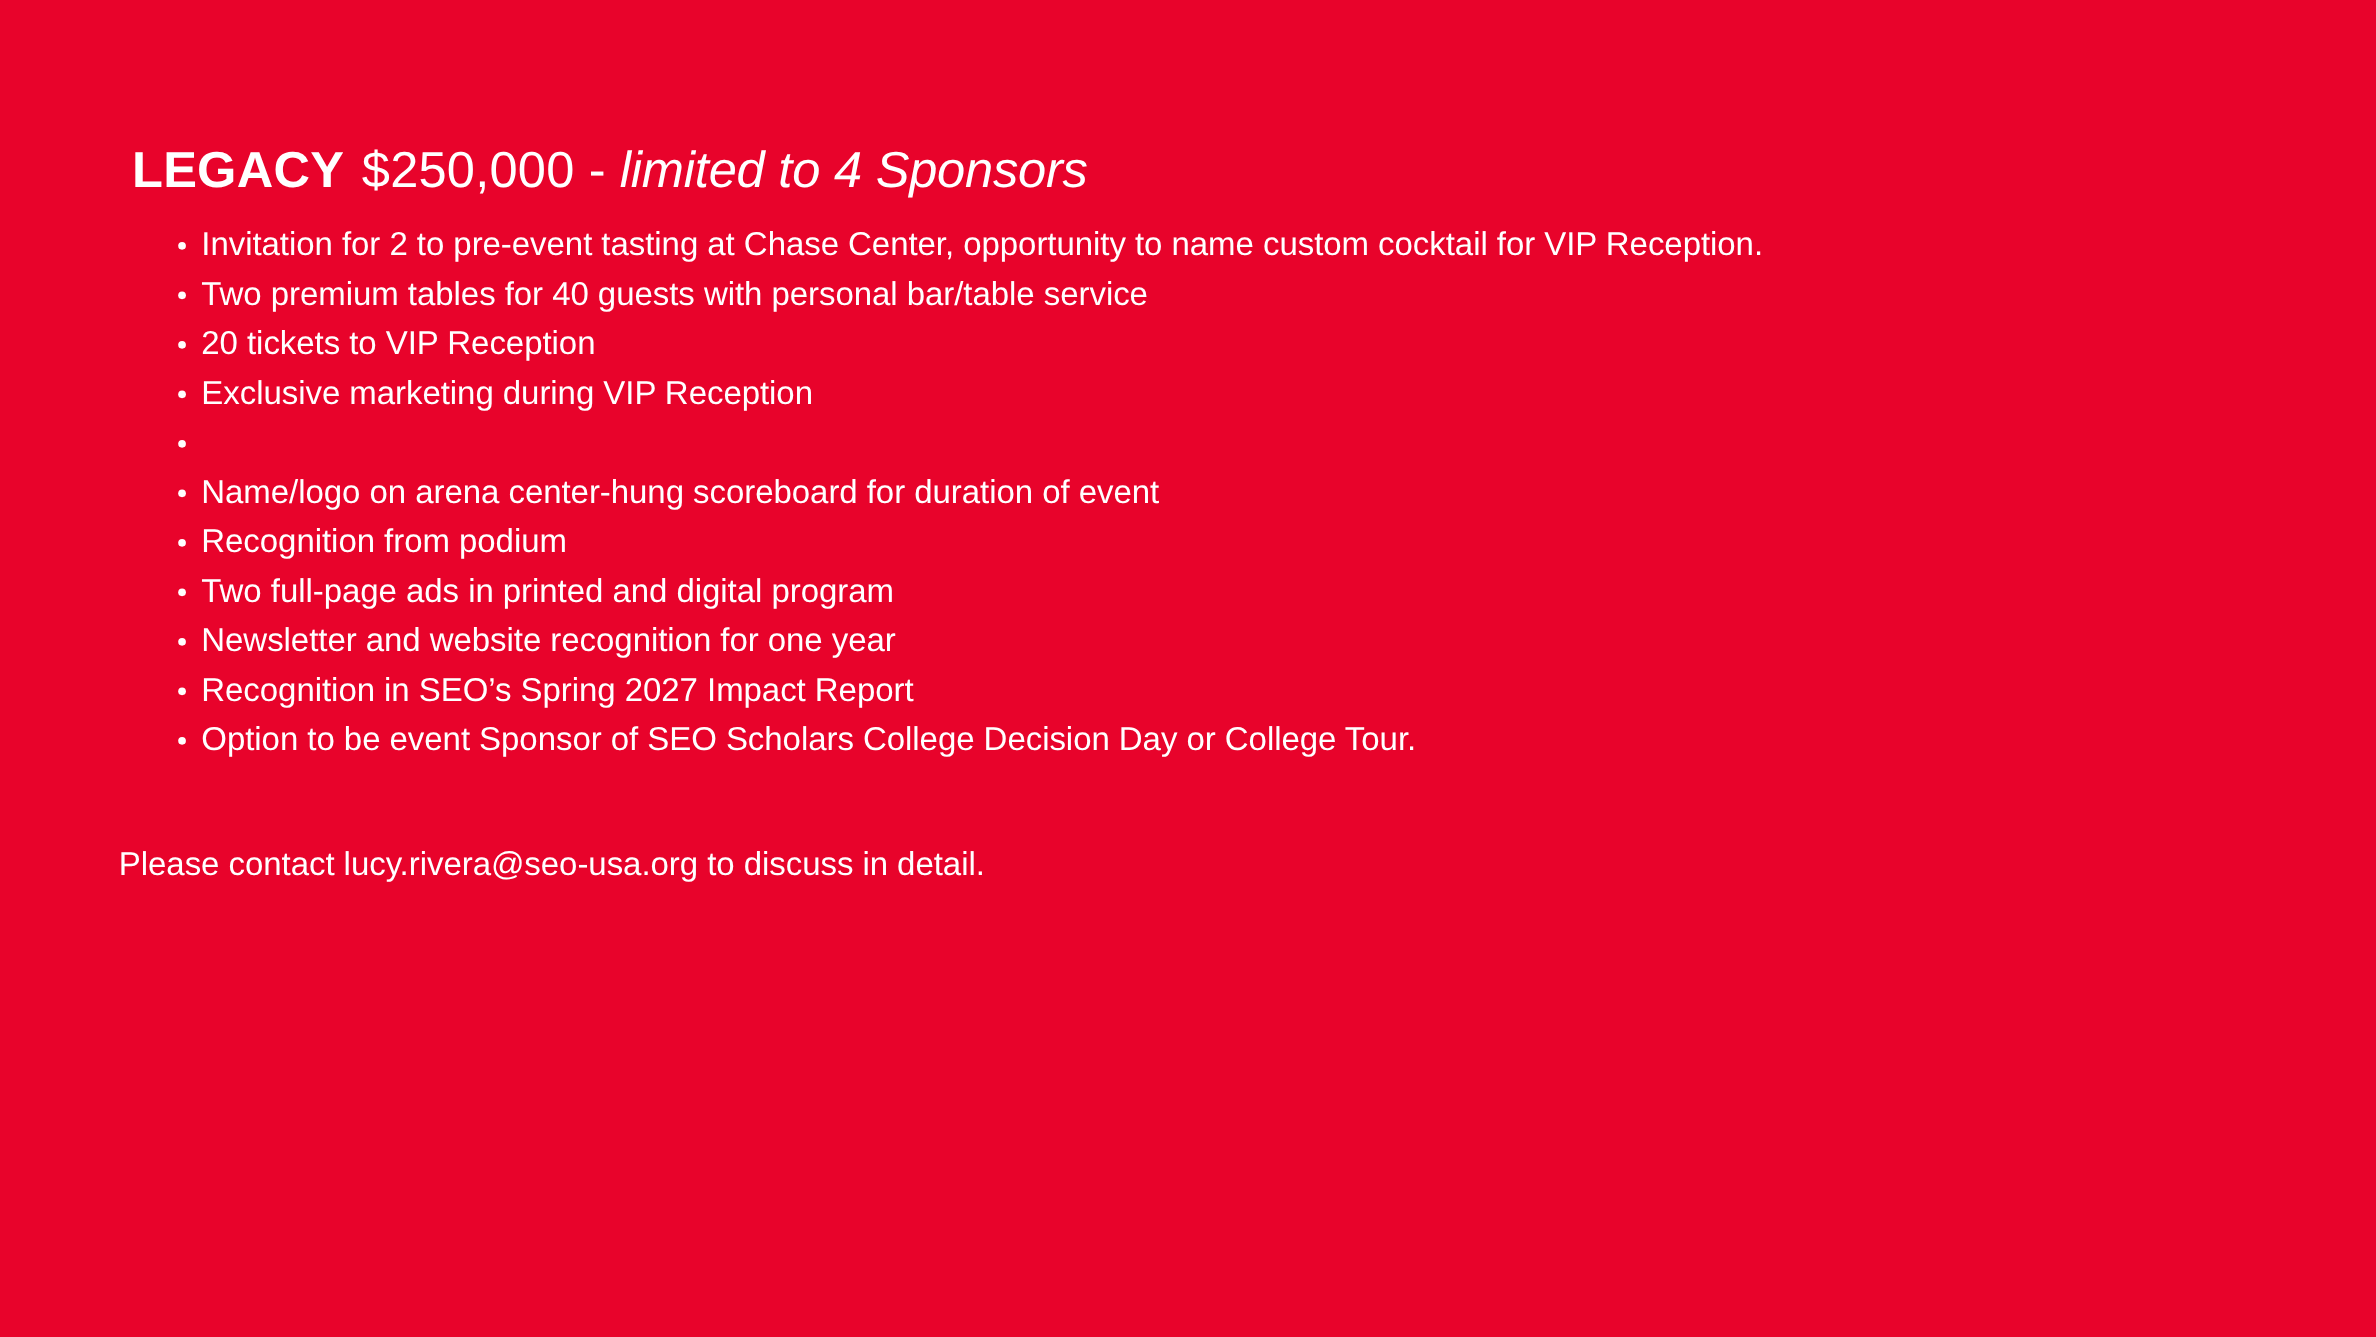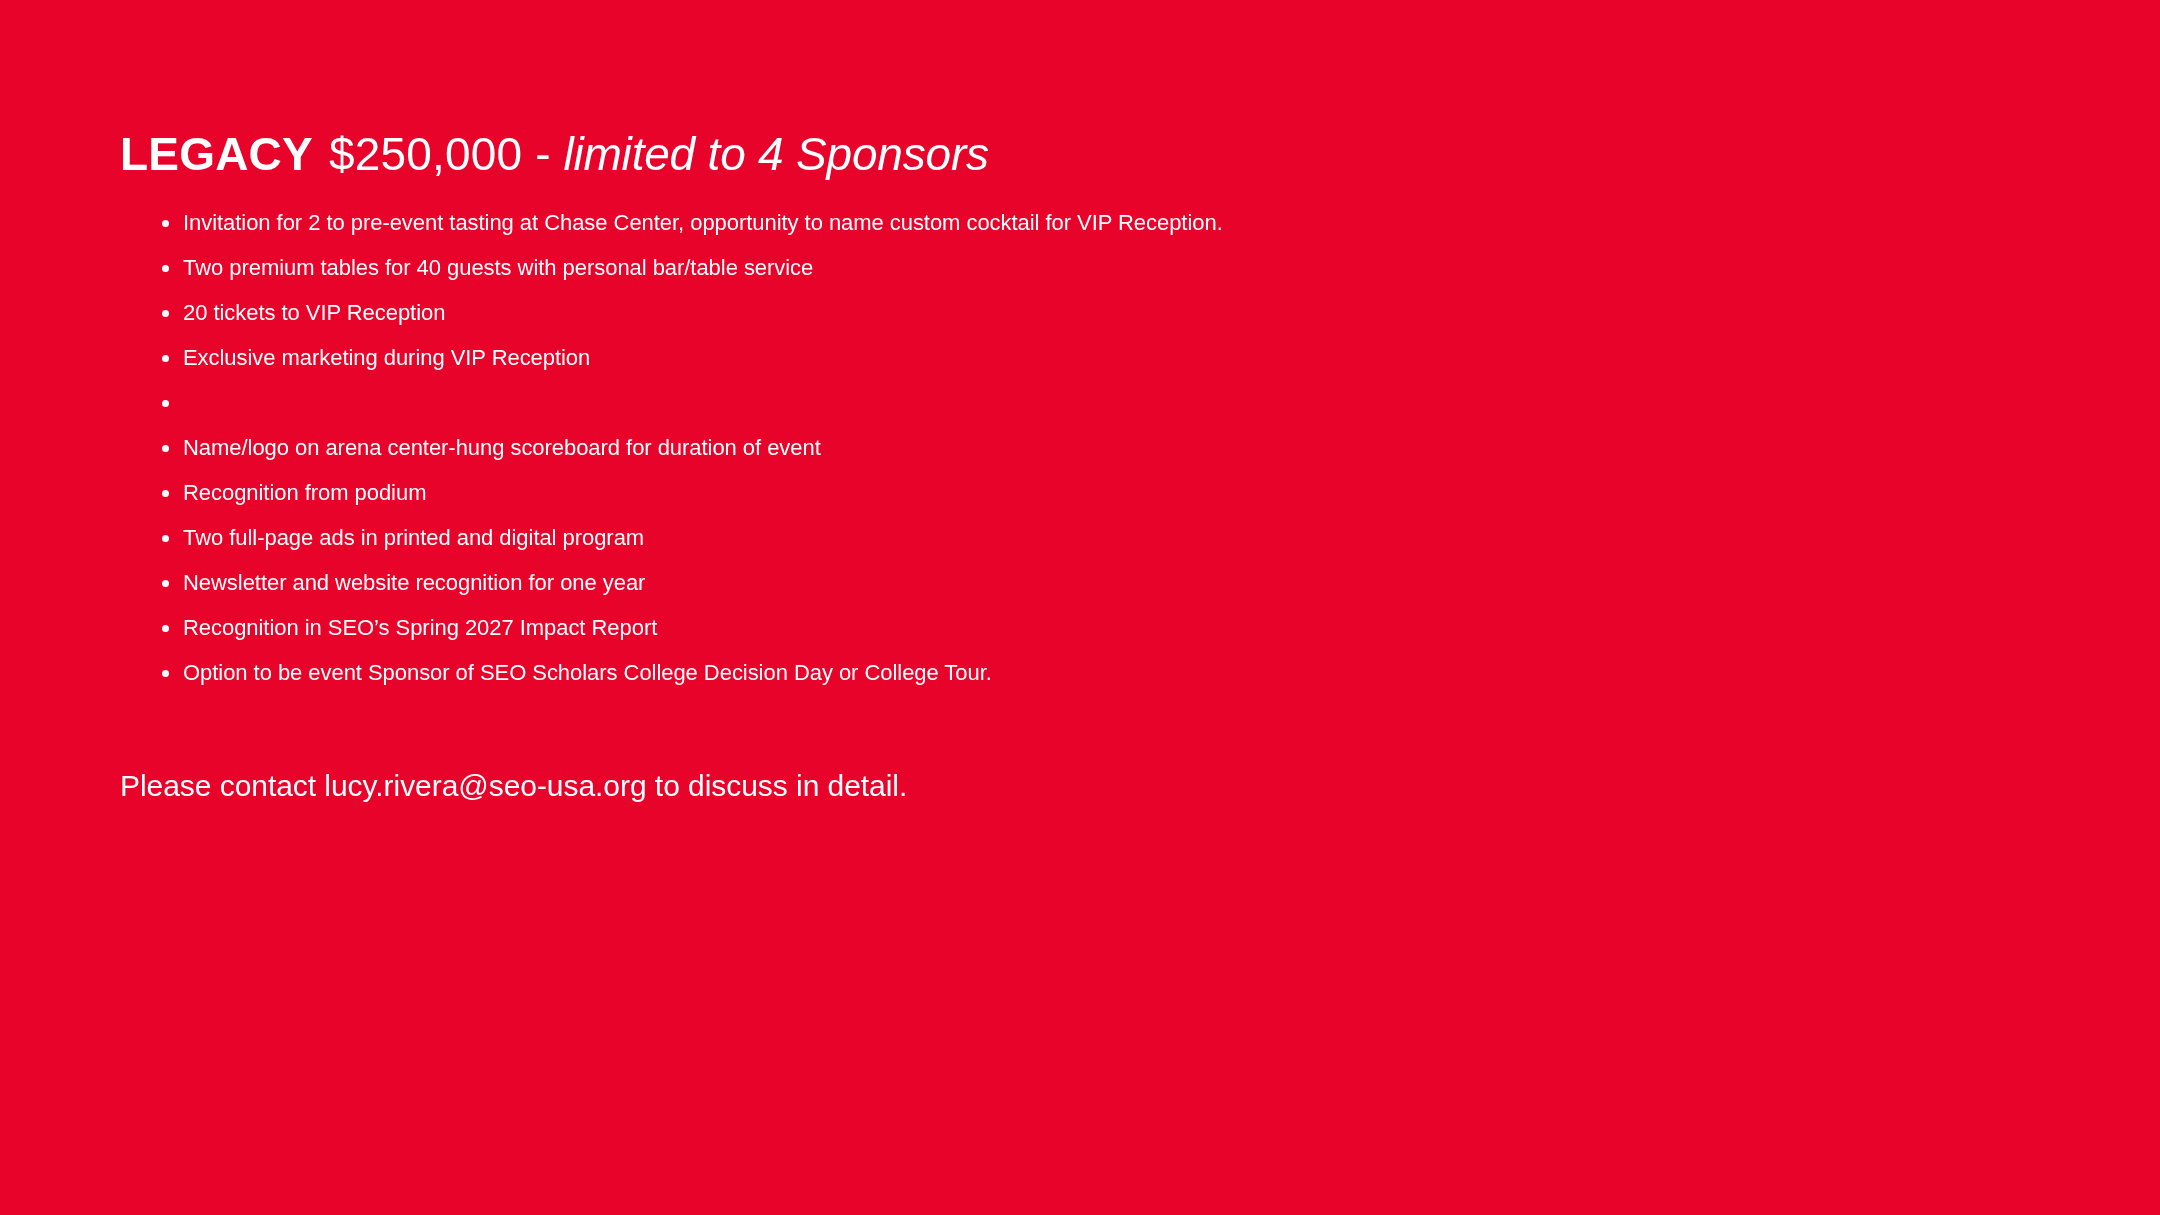--- a/index.html
+++ b/index.html
@@ -54,41 +54,41 @@
   
   .benefits {
     position: absolute;
     left: 152px;
     top: 200px;
     list-style: none;
   }
   .benefit {
     position: relative;
     padding-left: 31px;
-    font-size: 22px;
+    font-size: 30px;
     line-height: 45px;
     height: 45px;
     white-space: nowrap;
     letter-spacing: -0.05px;
   }
   .benefit .dot {
     position: absolute;
     left: 10px;
     top: 50%;
     width: 7px;
     height: 7px;
     margin-top: -3px;
     border-radius: 50%;
     background: #ffffff;
   }
 
   
   .contact {
     position: absolute;
-    left: 120px;
+    left: 108px;
     top: 763px;
     font-size: 30px;
     line-height: 45px;
     white-space: nowrap;
     letter-spacing: -0.05px;
   }
 </style>
 </head>
 <body>
 

